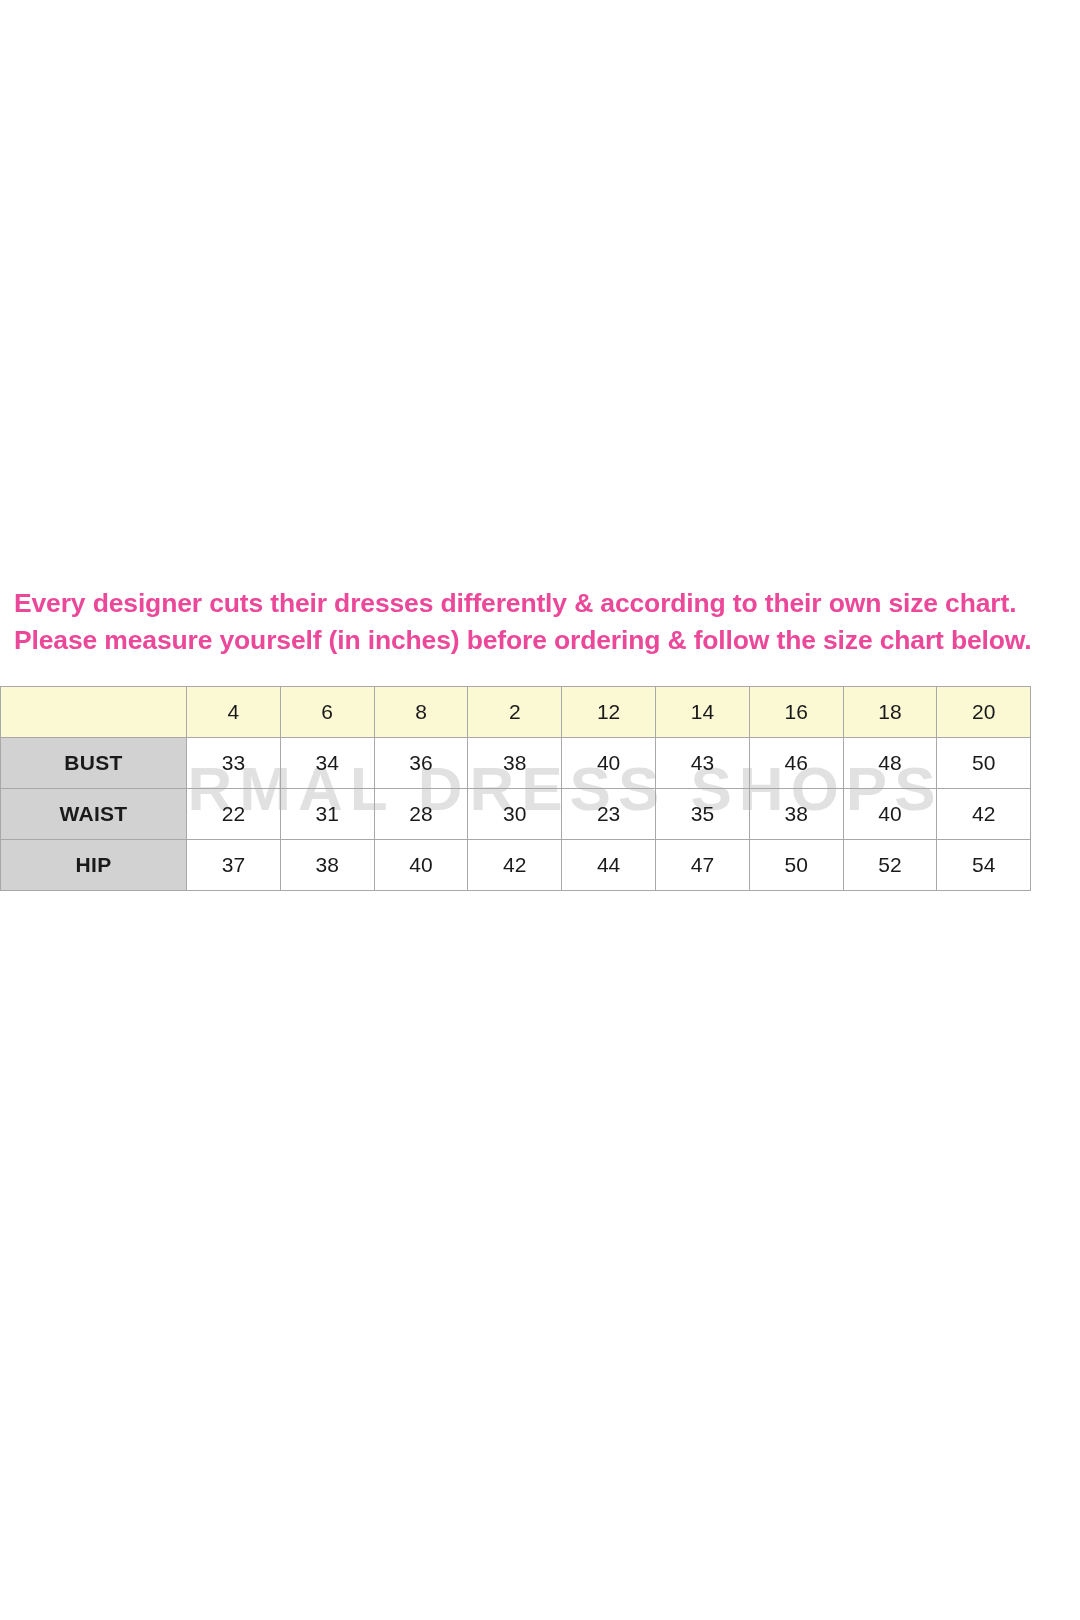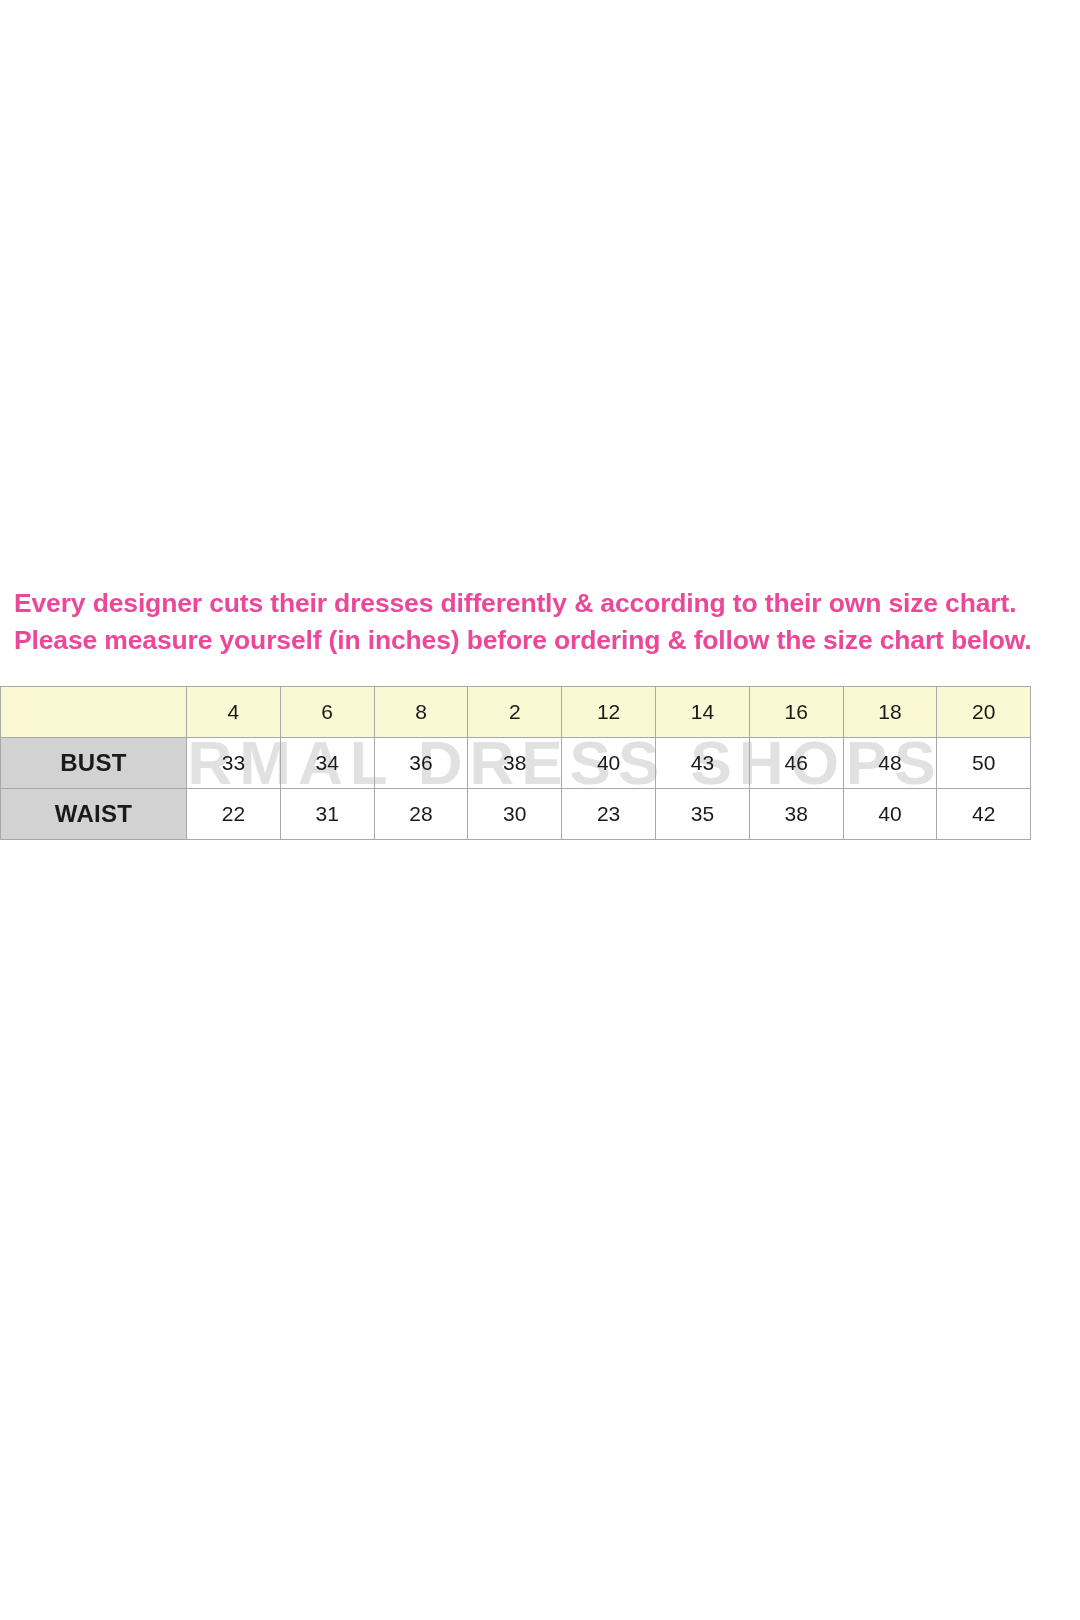--- a/index.html
+++ b/index.html
@@ -70,21 +70,21 @@
     background: #fbf8d4;
     font-weight: bold;
     font-size: 21px;
   }
   thead th.corner {
     background: #fbf8d4;
   }
   tbody th.rowlabel {
     background: #d2d2d2;
     font-weight: bold;
-    font-size: 24px;
+    font-size: 21px;
     letter-spacing: 0.3px;
   }
   tbody td.value {
     background: transparent;
     margin-left: 22px;
   }
 
   .watermark {
     position: absolute;
     left: 0;
@@ -165,17 +165,29 @@
           <td class="value">22</td>
           <td class="value">31</td>
           <td class="value">28</td>
           <td class="value">30</td>
           <td class="value">23</td>
           <td class="value">35</td>
           <td class="value">38</td>
           <td class="value">40</td>
           <td class="value">42</td>
         </tr>
+        <tr>
+          <th class="rowlabel">HIP</th>
+          <td class="value">37</td>
+          <td class="value">38</td>
+          <td class="value">40</td>
+          <td class="value">42</td>
+          <td class="value">44</td>
+          <td class="value">47</td>
+          <td class="value">50</td>
+          <td class="value">52</td>
+          <td class="value">54</td>
+        </tr>
       </tbody>
     </table>
   </div>
 
 </div>
 
 </body></html>

